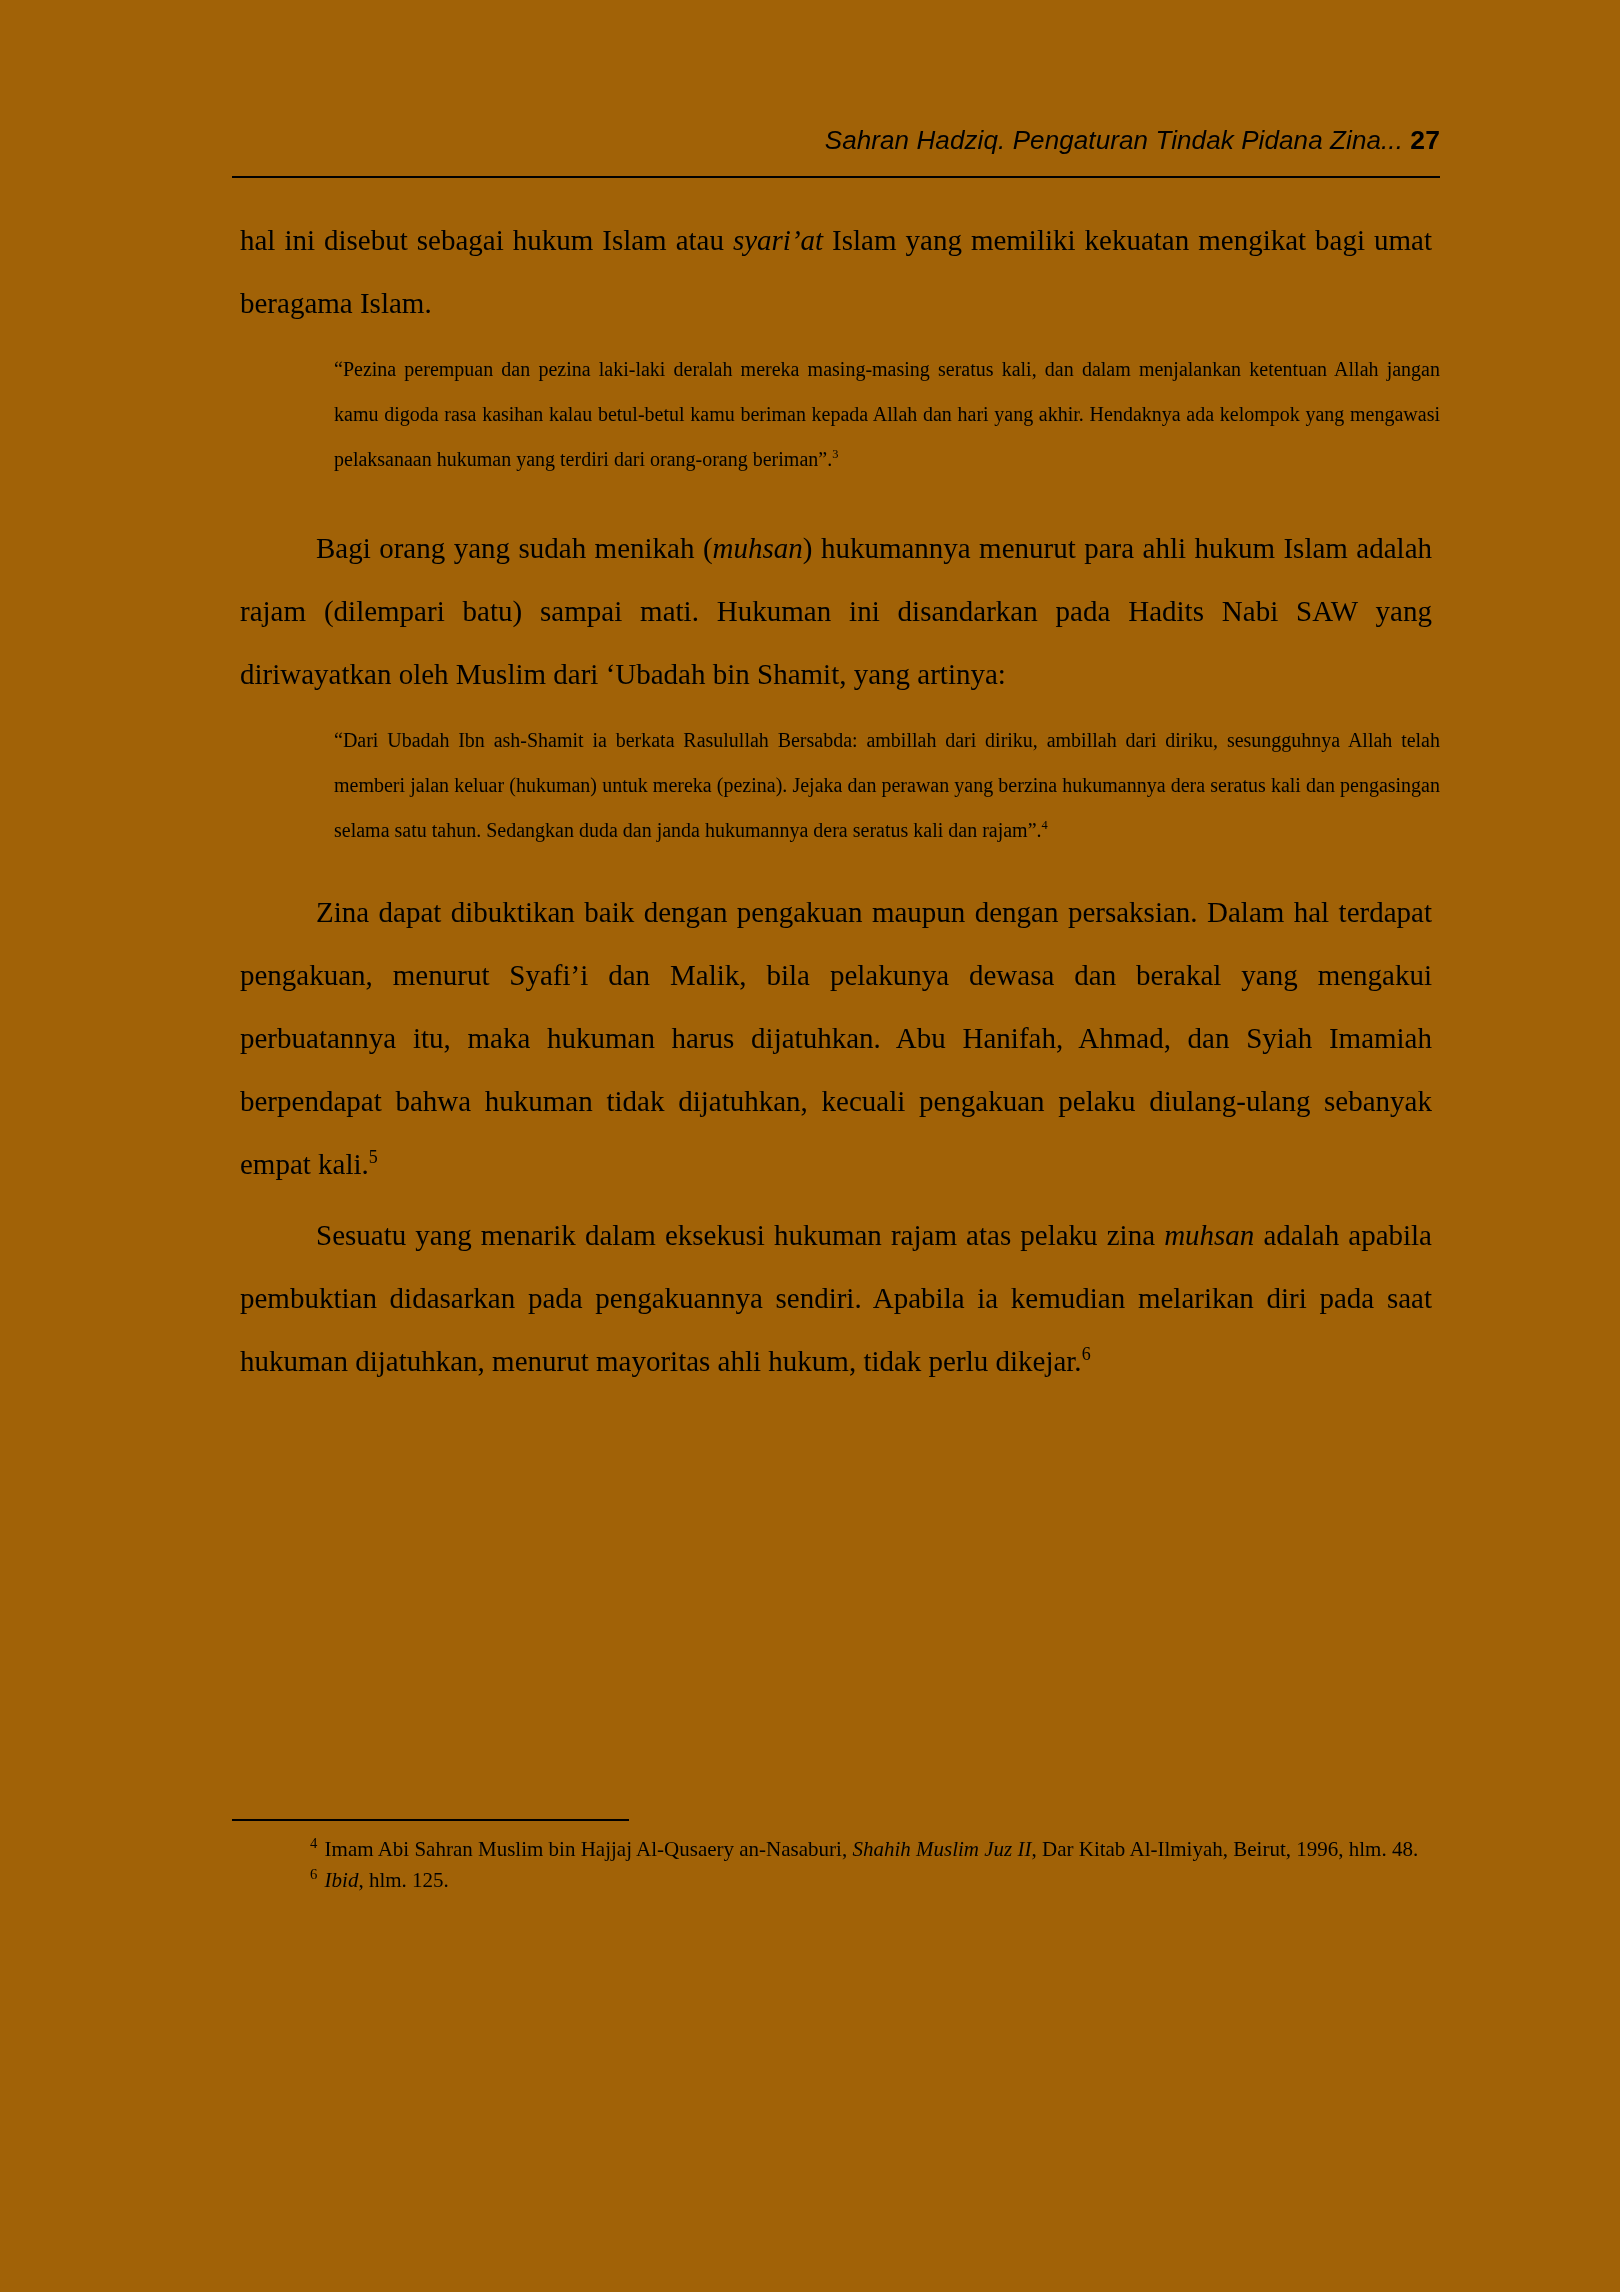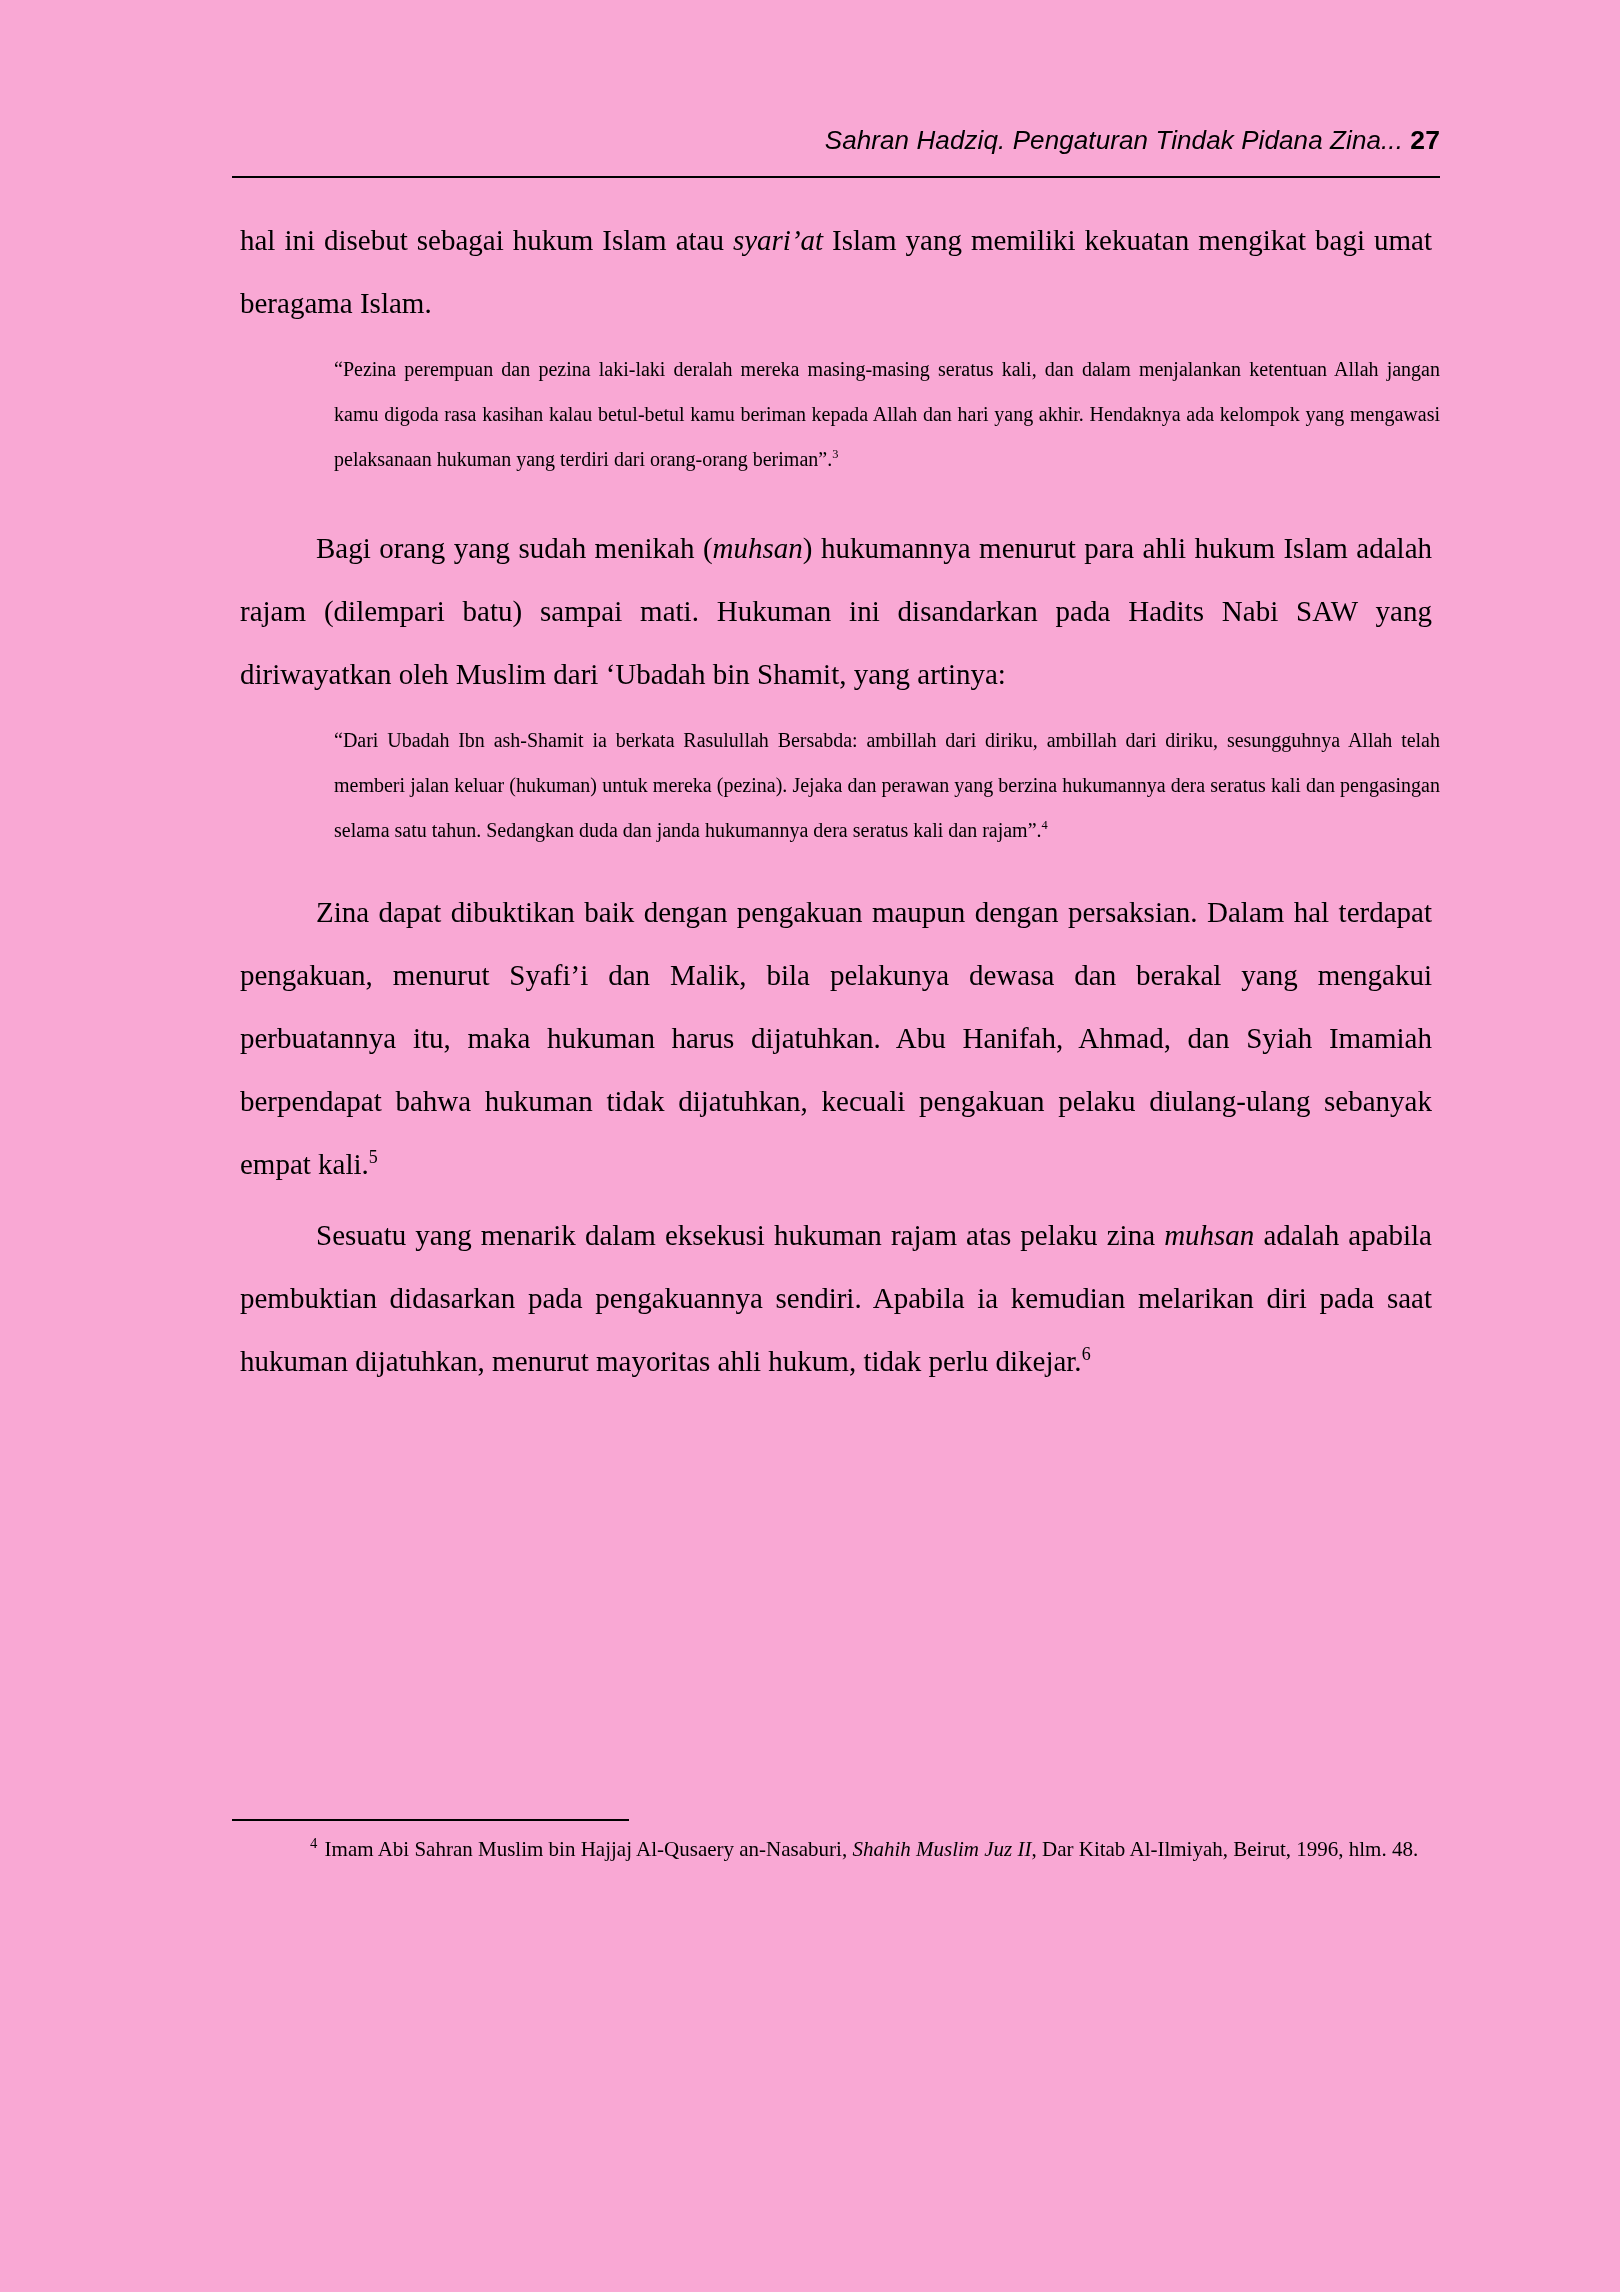--- a/index.html
+++ b/index.html
@@ -5,21 +5,21 @@
   html, body {
     margin: 0;
     padding: 0;
     background: #ffffff;
   }
 
   .page {
     position: relative;
     width: 1620px;
     height: 2293px;
-    background: #f9a8d4;
+    background: #a16207;
     box-sizing: border-box;
     font-family: "Liberation Serif", "DejaVu Serif", serif;
     color: #000000;
     overflow: hidden;
   }
 
   
   .running-head {
     position: absolute;
     left: 232px;
@@ -147,16 +147,17 @@
 
   </div>
 
   <div class="footnote-area">
     <div class="footnote-rule"></div>
 
 
     <p class="footnote"><sup class="fn">4</sup><span> Imam Abi Sahran Muslim bin Hajjaj Al-Qusaery an-Nasaburi, </span><i>Shahih Muslim Juz II</i><span>, Dar Kitab Al-Ilmiyah, Beirut, 1996, hlm. 48.</span></p>
 
 
+    <p class="footnote"><sup class="fn">6</sup><span> </span><i>Ibid</i><span>, hlm. 125.</span></p>
   </div>
 
 </div>
 
 
 </body></html>

